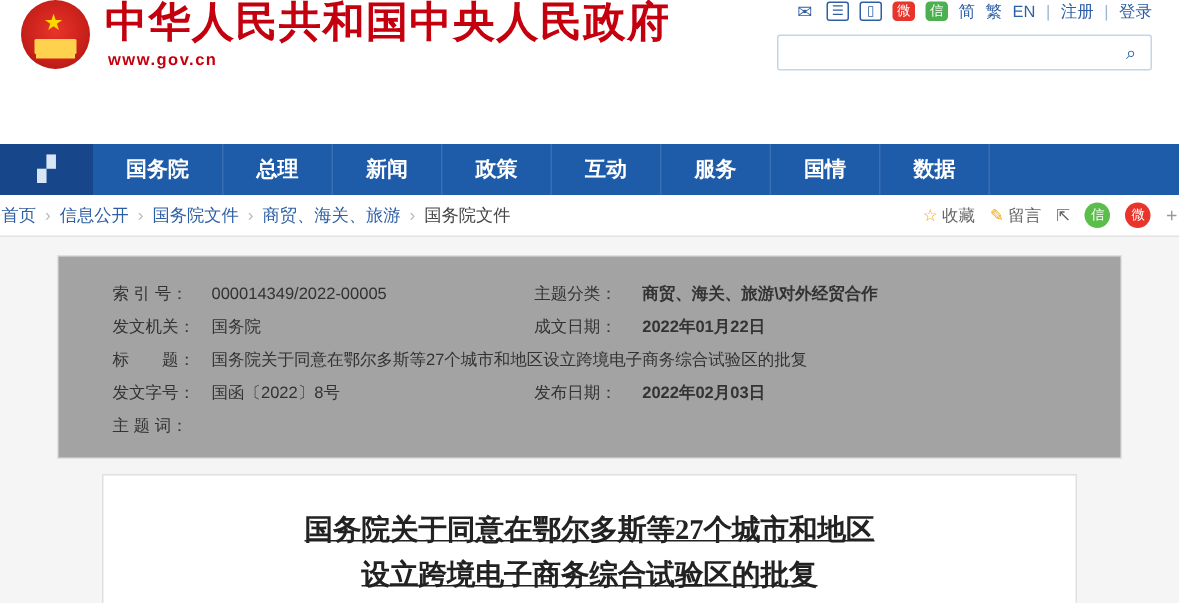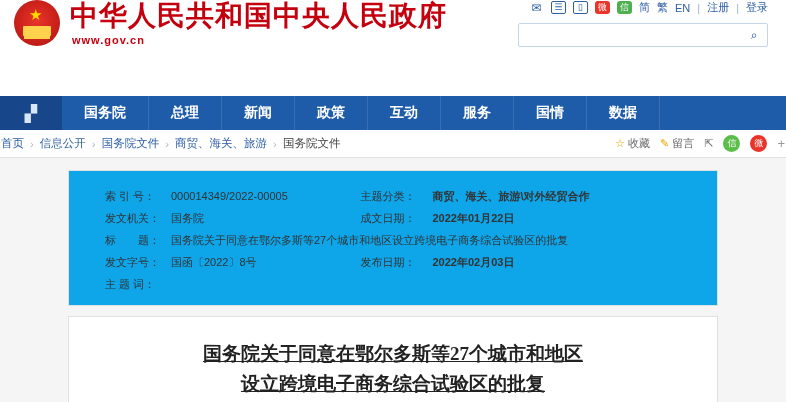--- a/index.html
+++ b/index.html
@@ -197,23 +197,23 @@
   .plus { color:#999; font-size:13px; cursor:pointer; }
 
   
   .content {
     background:#f5f5f5;
     padding:12px 0 0 0;
     height:calc(402px - 80px - 34px - 28px);
     overflow:hidden;
   }
   .paper {
-    width:650px;
+    width:710px;
     margin:0 auto;
-    background:#0ea5e9;
+    background:#a3a3a3;
     border:1px solid #e0e0e0;
     padding:14px 34px 10px 34px;
   }
   table.meta {
     width:100%;
     border-collapse:collapse;
     font-size:11px;
     color:#333;
   }
   table.meta td { padding:3px 2px; vertical-align:top; line-height:16px; }

